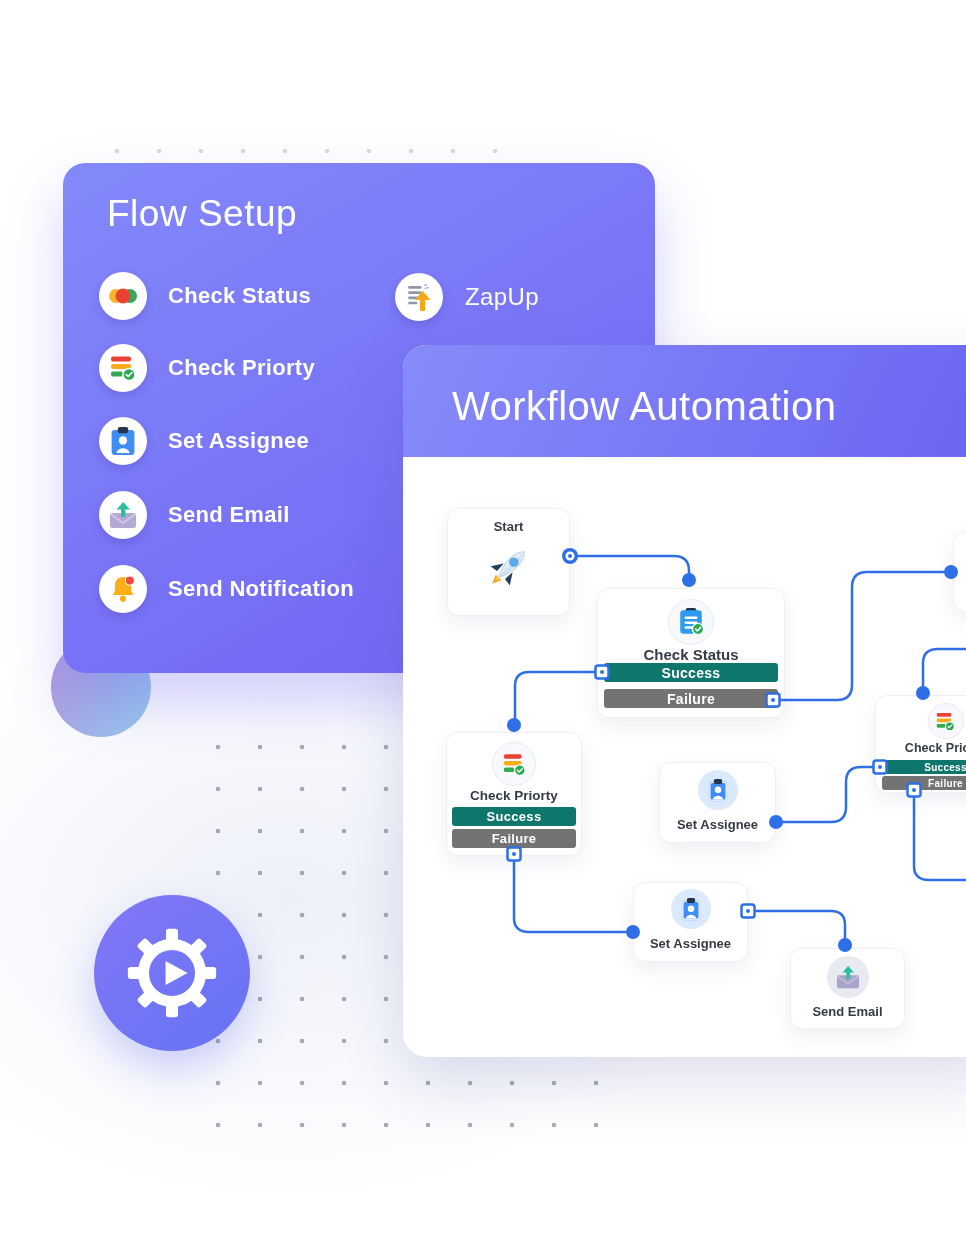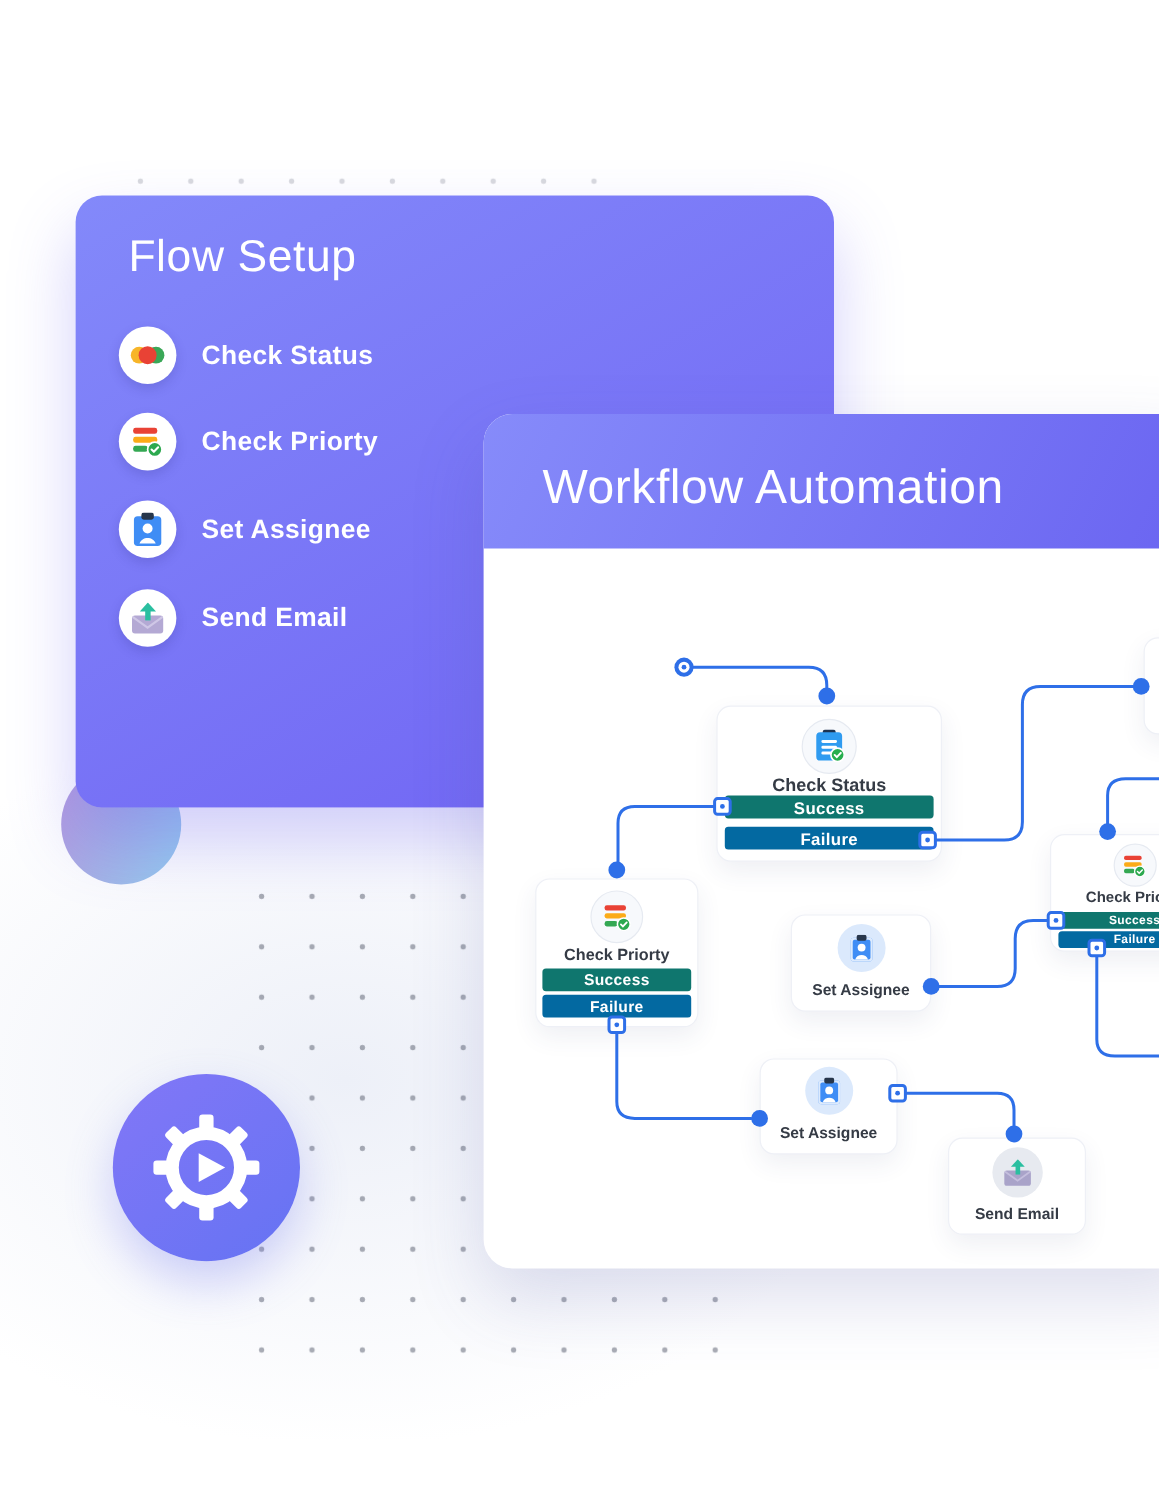--- a/index.html
+++ b/index.html
@@ -18,21 +18,21 @@
   .decor-circle{position:absolute;left:51px;top:637px;width:100px;height:100px;border-radius:50%;
                 z-index:2;background:linear-gradient(115deg,#b39ade 5%,#96c6ec 90%);}
   
   .gear-badge{position:absolute;left:94px;top:895px;width:156px;height:156px;border-radius:50%;
               z-index:2;display:flex;align-items:center;justify-content:center;
               background:linear-gradient(140deg,#8277f7 0%,#6573f3 100%);
               box-shadow:0 18px 40px rgba(100,105,240,.30);}
   
   .flow-card{position:absolute;left:63px;top:163px;width:592px;height:510px;border-radius:22px;
              z-index:3;background:linear-gradient(150deg,#8389fa 0%,#6f62f3 100%);
-             box-shadow:0 28px 55px rgba(99,91,240,.28);padding-left:40px;}
+             box-shadow:0 28px 55px rgba(99,91,240,.28);}
   .flow-title{position:absolute;left:44px;top:30px;font-size:37px;font-weight:500;color:#fff;letter-spacing:.5px;}
   .flow-row{position:absolute;left:36px;display:flex;align-items:center;gap:21px;height:48px;}
   .icon-bubble{width:48px;height:48px;border-radius:50%;background:#fff;flex:0 0 48px;
                display:flex;align-items:center;justify-content:center;
                box-shadow:0 4px 10px rgba(40,40,120,.18);}
   .flow-label{font-size:22px;font-weight:600;color:#fff;letter-spacing:.3px;}
   .brand-row{position:absolute;left:332px;top:110px;display:flex;align-items:center;gap:22px;height:48px;}
   .brand-label{font-size:24px;font-weight:500;color:#fff;letter-spacing:.4px;}
   
   .wf-card{position:absolute;left:403px;top:345px;width:603px;height:712px;border-radius:24px;
@@ -46,21 +46,21 @@
         box-shadow:0 8px 20px rgba(50,60,110,.08);box-sizing:border-box;}
   .node-label{position:absolute;left:0;right:0;text-align:center;color:#353b45;font-weight:700;}
   .node-icon{position:absolute;left:50%;transform:translateX(-50%);border-radius:50%;
              display:flex;align-items:center;justify-content:center;}
   .ring-icon{background:#f7f9fc;border:1px solid #e6eaf1;}
   .blue-icon{background:#dbe9fc;}
   .gray-icon{background:#e7eaf0;}
   .bar{position:absolute;left:6px;right:6px;border-radius:3px;color:#fff;font-weight:600;
        display:flex;align-items:center;justify-content:center;letter-spacing:.3px;}
   .bar-success{background:#0f766e;}
-  .bar-failure{background:#0369a1;}
+  .bar-failure{background:#737373;}
   
   .wires{position:absolute;left:0;top:0;z-index:6;pointer-events:none;}
 </style>
 </head>
 <body>
 
 <div class="canvas">
   <div class="bg-soft"></div>
   <div class="dots dots-main"></div>
   <div class="dots dots-top"></div>
@@ -110,21 +110,45 @@
         <svg width="28" height="27" viewBox="0 0 28 27">
           <rect x="1" y="11" width="26" height="15" rx="2.5" fill="#b4a9d4"></rect>
           <path d="M1.5 12 L14 21 L26.5 12" stroke="#cfc7e6" stroke-width="1.8" fill="none"></path>
           <rect x="12" y="4" width="4.5" height="11" fill="#2abfa0"></rect>
           <path d="M14.2 0 L7.5 7.5 L21 7.5 Z" fill="#2abfa0"></path>
         </svg>
       </span>
       <span class="flow-label">Send Email</span>
     </div>
 
-
+    <div class="flow-row" style="top:402px;">
+      <span class="icon-bubble">
+        <svg width="26" height="28" viewBox="0 0 24 27">
+          <path d="M12 2 C7 2 4.2 6 4.2 10 v5.2 L2 19.3 h20 L19.8 15.2 v-5.2 c0 -4 -2.8 -8 -7.8 -8 z" fill="#fcae17"></path>
+          <circle cx="12" cy="22.8" r="3" fill="#fcae17"></circle>
+          <circle cx="18.6" cy="5.4" r="4.4" fill="#ef4b42" stroke="#fff" stroke-width="1"></circle>
+        </svg>
+      </span>
+      <span class="flow-label">Send Notification</span>
+    </div>
+
+    <div class="brand-row">
+      <span class="icon-bubble">
+        <svg width="27" height="29" viewBox="0 0 26 28">
+          <rect x="2" y="3" width="13" height="2.6" rx="1.3" fill="#8e98a8"></rect>
+          <rect x="2" y="8" width="13" height="2.6" rx="1.3" fill="#8e98a8"></rect>
+          <rect x="2" y="13" width="13" height="2.6" rx="1.3" fill="#8e98a8"></rect>
+          <rect x="2" y="18" width="9" height="2.6" rx="1.3" fill="#8e98a8"></rect>
+          <path d="M17.5 2.5 l3 -1 M18 5.5 l4 -1.2" stroke="#aab3c0" stroke-width="1.2"></path>
+          <rect x="13.5" y="15" width="5" height="12" rx="1" fill="#f6a81c"></rect>
+          <path d="M16 7.5 L8.5 16.5 L23.5 16.5 Z" fill="#f6a81c"></path>
+        </svg>
+      </span>
+      <span class="brand-label">ZapUp</span>
+    </div>
   </div>
 
   <div class="gear-badge">
     <svg width="92" height="92" viewBox="0 0 100 100">
       <g fill="#fff">
         <g>
           <rect x="43.5" y="2" width="13" height="17" rx="3"></rect>
           <rect x="43.5" y="81" width="13" height="17" rx="3"></rect>
           <rect x="2" y="43.5" width="17" height="13" rx="3"></rect>
           <rect x="81" y="43.5" width="17" height="13" rx="3"></rect>
@@ -138,20 +162,36 @@
       <path d="M43 37 L67 50 L43 63 Z" fill="#fff"></path>
     </svg>
   </div>
 
   <div class="wf-card">
     <div class="wf-header">
       <span class="wf-title">Workflow Automation</span>
     </div>
   </div>
 
+  <div class="node" style="left:447px;top:508px;width:123px;height:108px;">
+    <div class="node-label" style="top:10px;font-size:13px;">Start</div>
+    <div class="node-icon" style="top:30px;width:56px;height:56px;">
+      <svg width="50" height="50" viewBox="0 0 44 44">
+        <g transform="rotate(45 22 22)">
+          <path d="M22 3 C28.5 9 28.5 22 22 35 C15.5 22 15.5 9 22 3 Z" fill="#e3edf7" stroke="#c2d4e6" stroke-width="1"></path>
+          <path d="M22 3 C25 9 26 22 22 35 C22 22 22 9 22 3 Z" fill="#cfe0ef"></path>
+          <circle cx="22" cy="16" r="4.2" fill="#5aa9e8"></circle>
+          <path d="M16.5 23 L10 33 L17 32 Z" fill="#23415f"></path>
+          <path d="M27.5 23 L34 33 L27 32 Z" fill="#23415f"></path>
+          <path d="M18.5 35 l3.5 8 l3.5 -8 z" fill="#f6a51f"></path>
+          <path d="M20.5 35 l1.5 4.5 l1.5 -4.5 z" fill="#fbd14b"></path>
+        </g>
+      </svg>
+    </div>
+  </div>
 
   <div class="node" style="left:597px;top:588px;width:188px;height:130px;">
     <div class="node-icon ring-icon" style="top:10px;width:44px;height:44px;">
       <svg width="26" height="28" viewBox="0 0 24 26">
         <rect x="7" y="0" width="10" height="5" rx="2" fill="#1d3350"></rect>
         <rect x="2" y="2" width="20" height="22" rx="3" fill="#2f9bf0"></rect>
         <rect x="6" y="8" width="12" height="2.3" rx="1" fill="#fff"></rect>
         <rect x="6" y="12.5" width="12" height="2.3" rx="1" fill="#fff"></rect>
         <rect x="6" y="17" width="8" height="2.3" rx="1" fill="#fff"></rect>
         <circle cx="18.5" cy="19.5" r="5.2" fill="#27ae4e" stroke="#fff" stroke-width="1.3"></circle>

